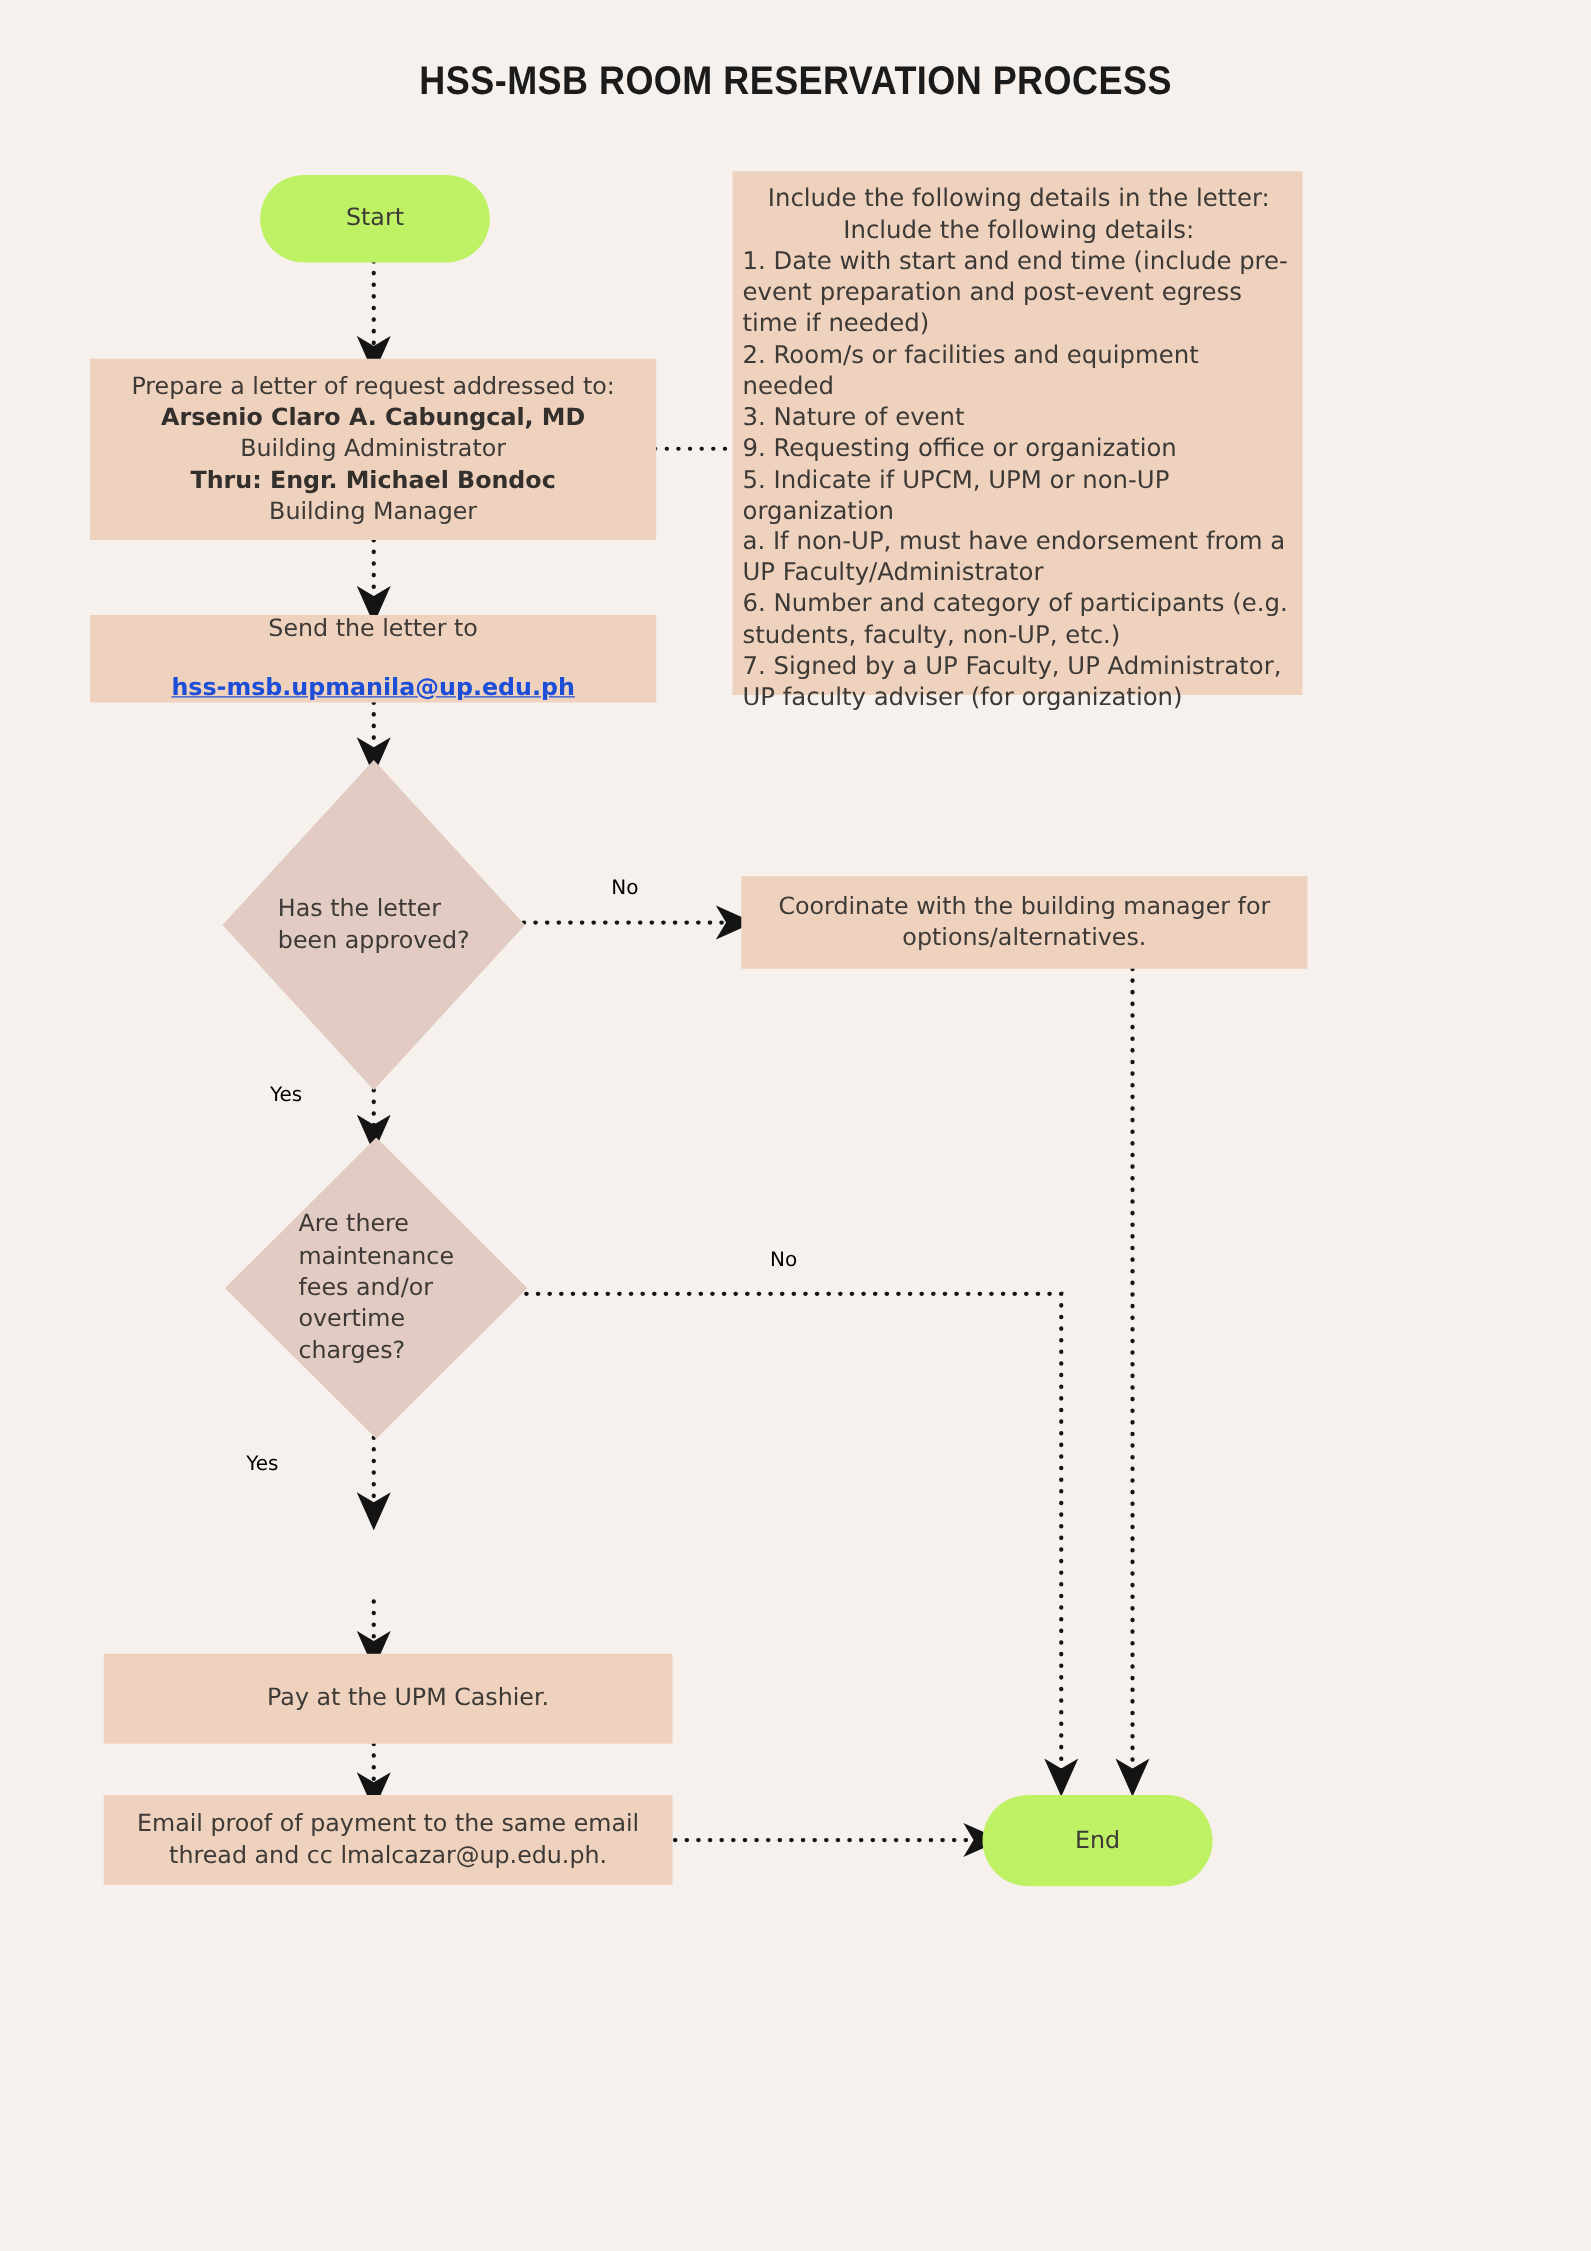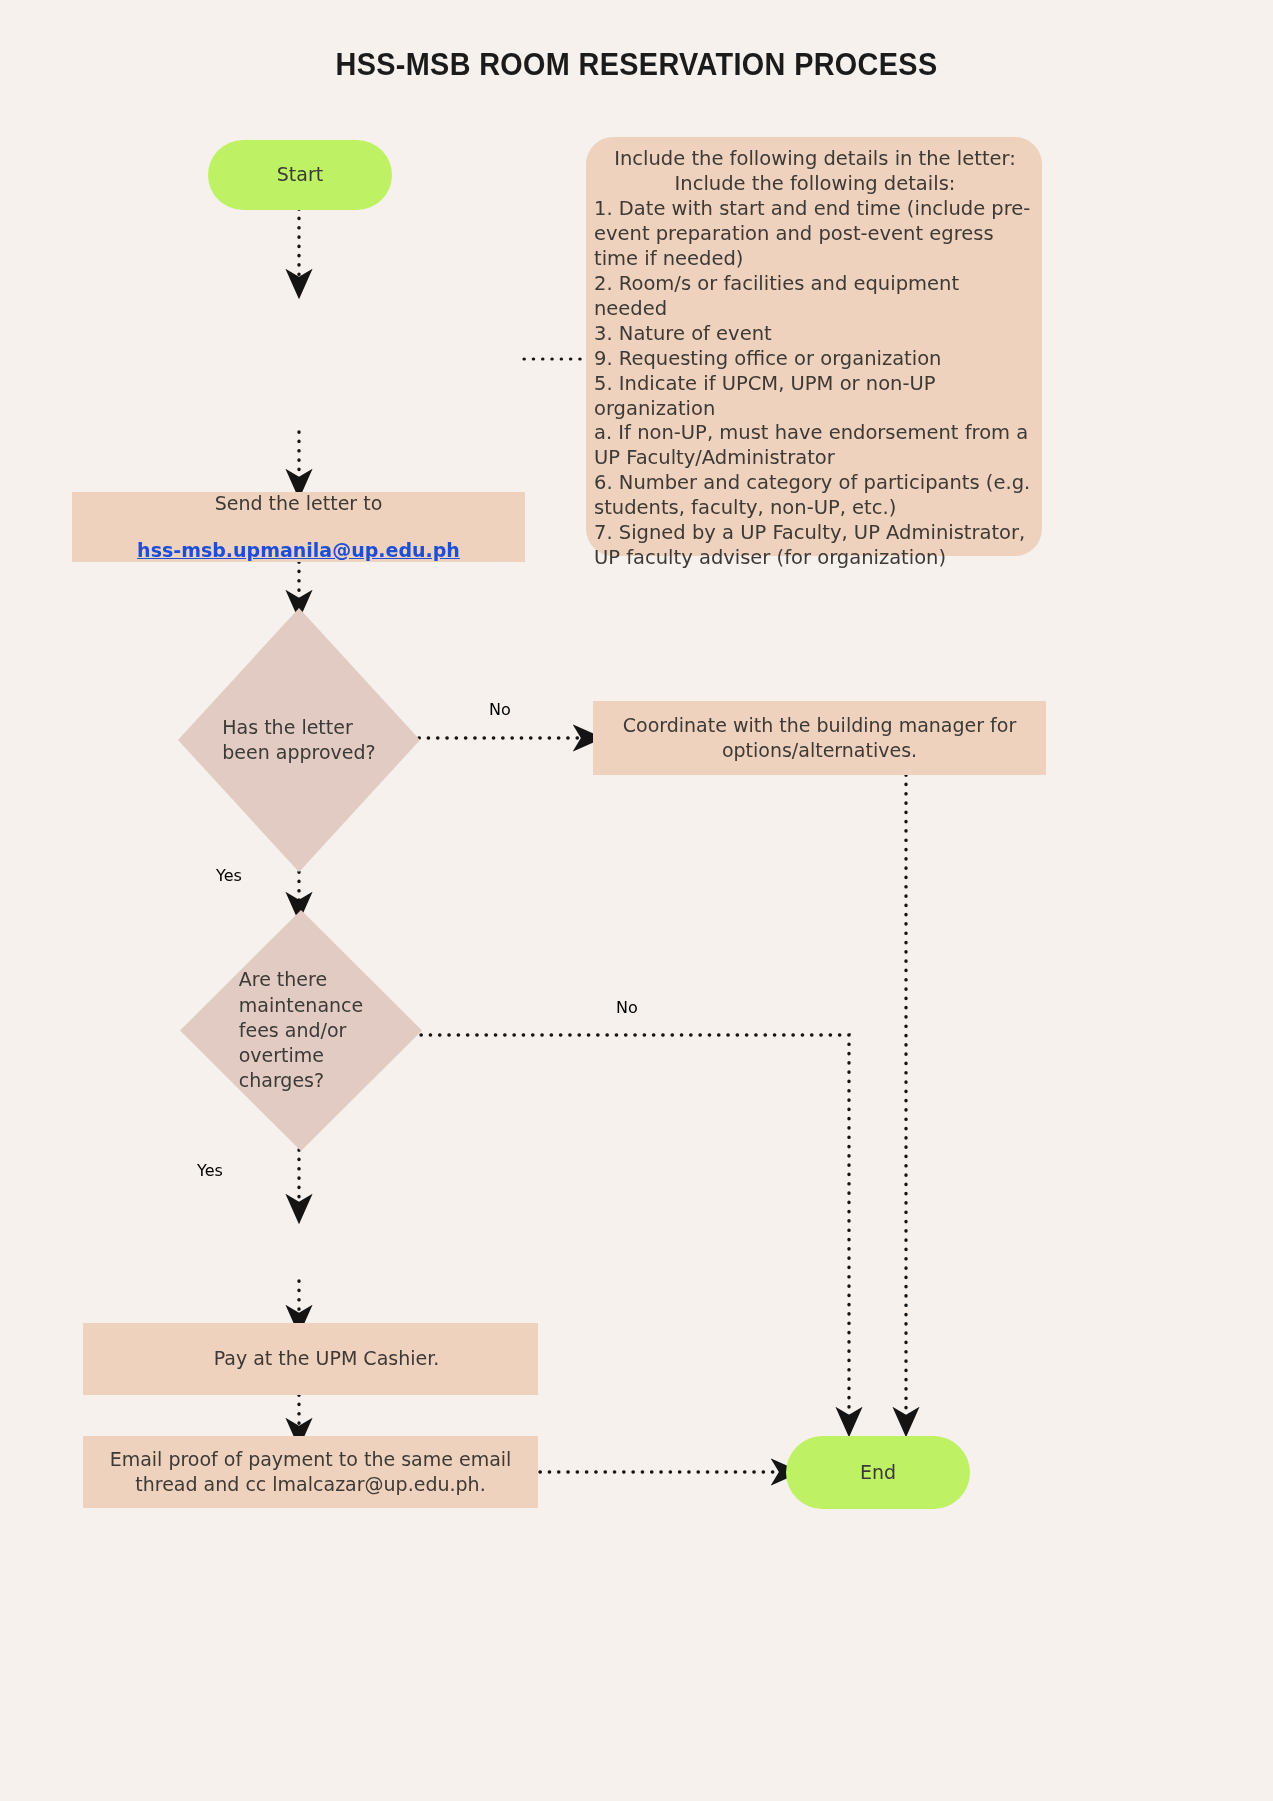--- a/index.html
+++ b/index.html
@@ -52,21 +52,20 @@
     background: #bef264;
     border-radius: 44px;
   }
   .details {
     background: #eed2bd;
     display: block;
     text-align: left;
     padding: 10px 6px 8px 8px;
     font-size: 19.5px;
     line-height: 1.28;
-    border-radius: 27px;
   }
   .details .ctr { text-align: center; display:block; }
   .diamond-wrap {
     position: absolute;
   }
   .diamond-shape {
     position: absolute;
     left: 0; top: 0;
     width: 100%;
     height: 100%;
@@ -146,20 +145,27 @@
 
     <g stroke="#141414" stroke-width="3.2" stroke-linecap="round" stroke-dasharray="0.3 9" fill="none">
       <path d="M524,359 L585,359"></path>
     </g>
   </svg>
 
   <div class="node terminal" style="left:208px; top:140px; width:184px; height:70px;">
     <span>Start</span>
   </div>
 
+  <div class="node process" style="left:72px; top:287px; width:453px; height:145px; flex-direction:column;">
+    <span class="line">Prepare a letter of request addressed to:</span>
+    <span class="line bold">Arsenio Claro A. Cabungcal, MD</span>
+    <span class="line">Building Administrator</span>
+    <span class="line bold">Thru: Engr. Michael Bondoc</span>
+    <span class="line">Building Manager</span>
+  </div>
 
   <div class="node process" style="left:72px; top:492px; width:453px; height:70px; flex-direction:column;gap:20px;">
     <span class="line">Send the letter to</span>
     <span class="mail-link">hss-msb.upmanila@up.edu.ph</span>
   </div>
 
   <div class="node process details" style="left:586px; top:137px; width:456px; height:419px;">
     <span class="ctr">Include the following details in the letter:</span>
     <span class="ctr">Include the following details:</span>
     <span class="line">1. Date with start and end time (include pre-event preparation and post-event egress time if needed)</span>

